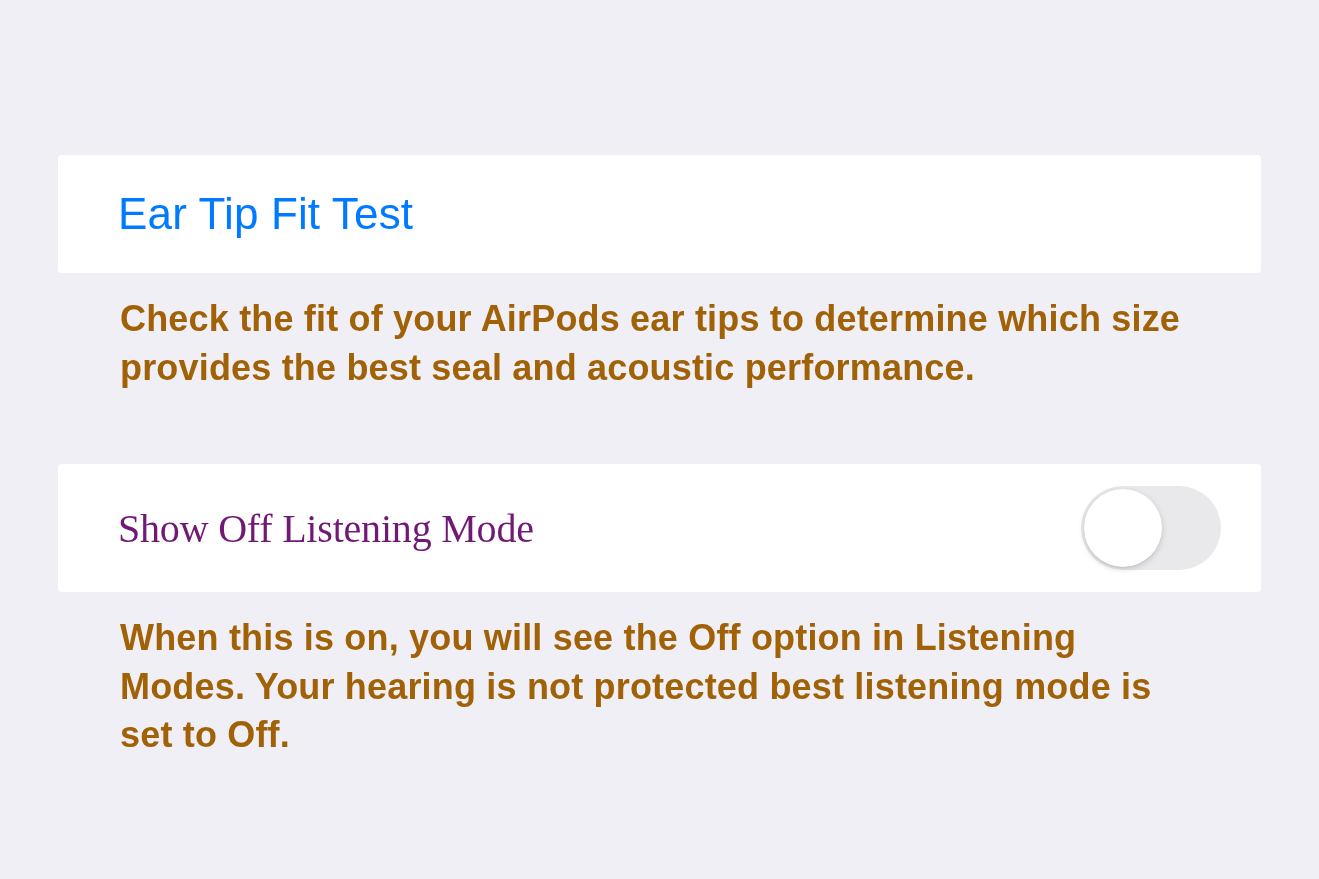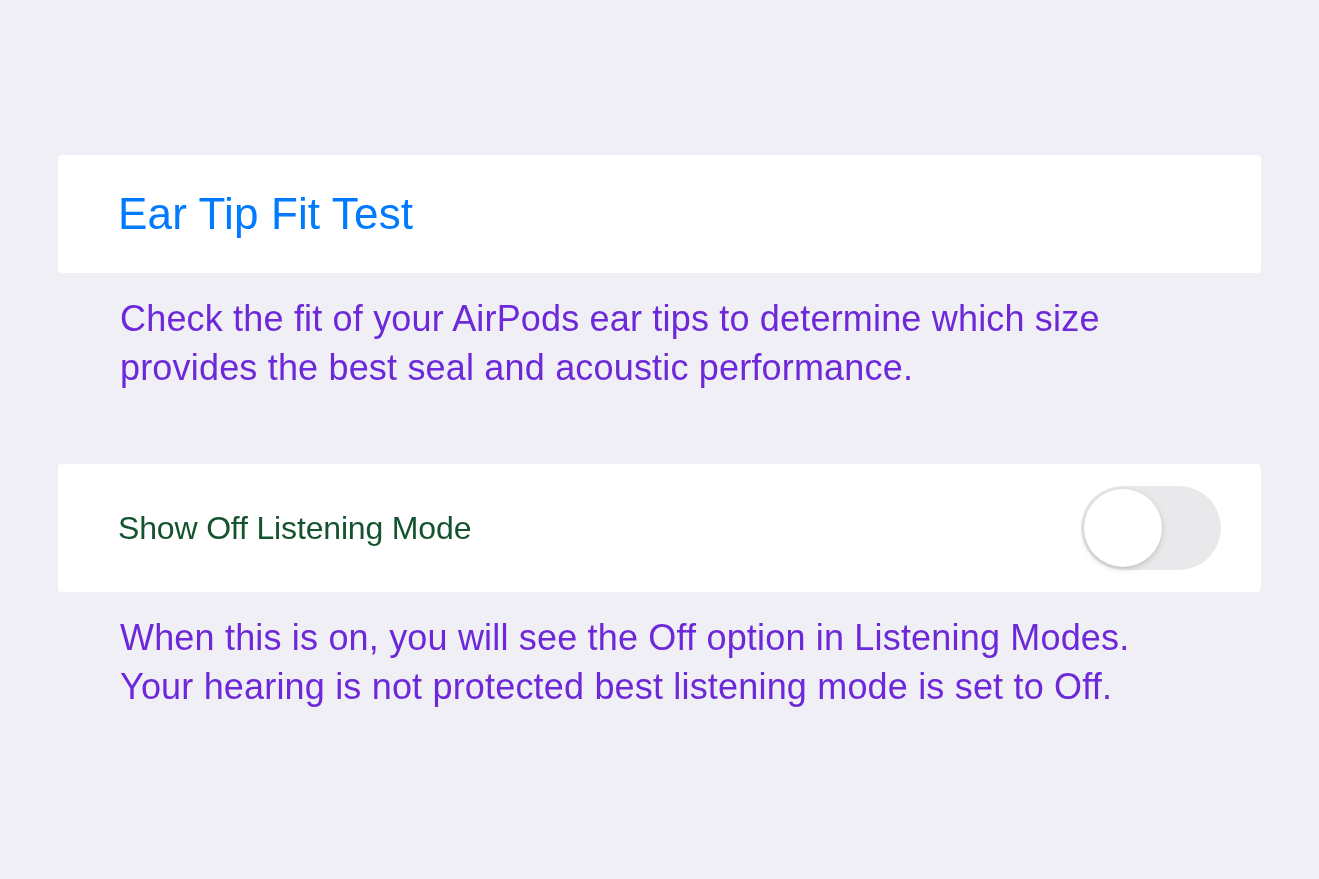--- a/index.html
+++ b/index.html
@@ -27,30 +27,31 @@
       justify-content: space-between;
     }
     
     .link-label {
       color: #007aff;
       font-size: 44px;
       font-weight: 400;
     }
     
     .setting-label {
-      color: #14532d;
-      font-size: 32px;
+      color: #701a75;
+      font-size: 40px;
       font-weight: 400;
       letter-spacing: -0.005em;
+      font-family: Liberation Serif, serif;
     }
     
     .footer-text {
-      color: #6d28d9;
+      color: #a16207;
       font-size: 36px;
-      font-weight: 400;
+      font-weight: 700;
       line-height: 1.35;
       padding: 22px 62px 0 62px;
       letter-spacing: 0.005em;
     }
     
     .section-gap {
       height: 72px;
     }
     
     .toggle {

